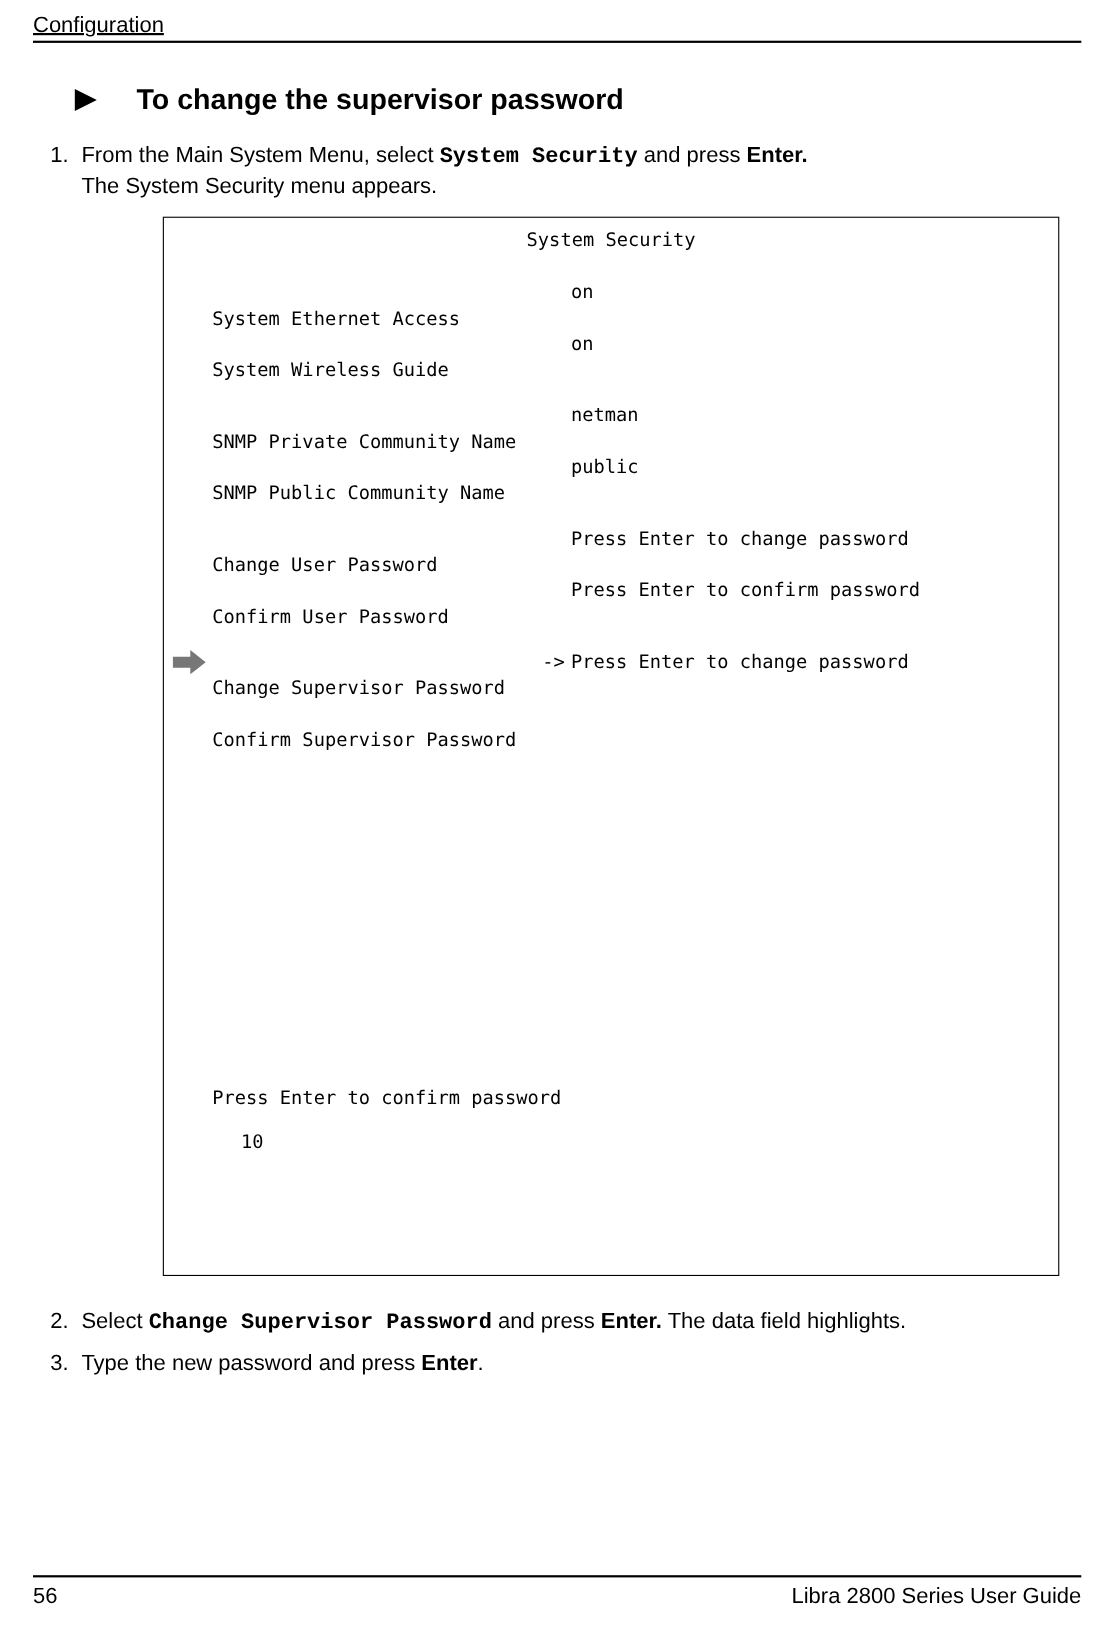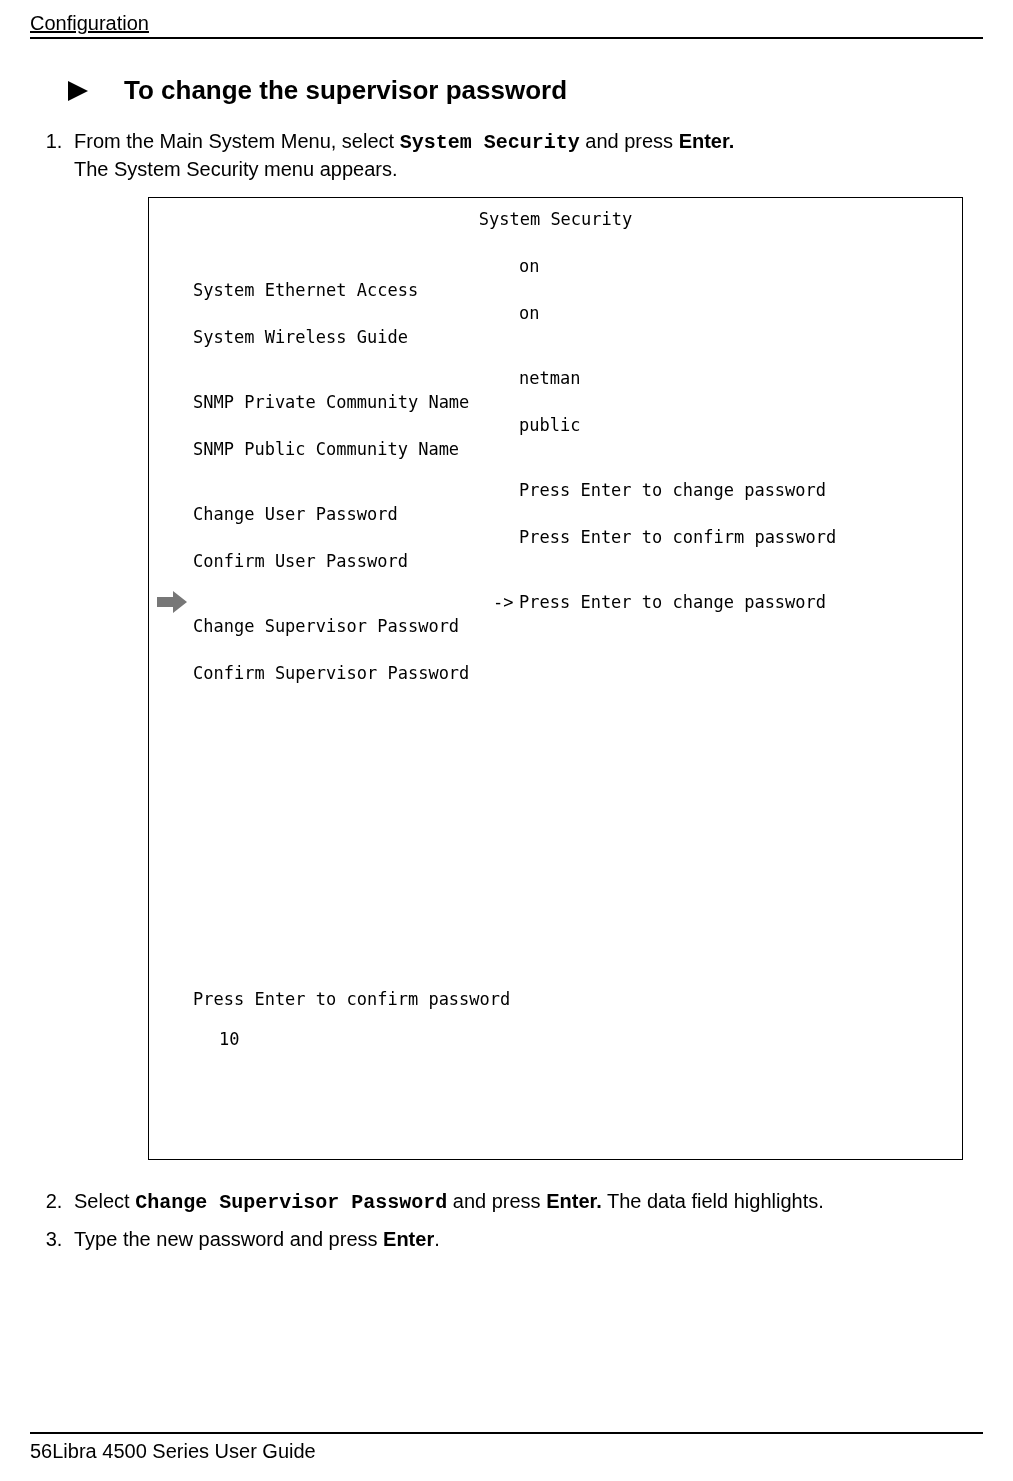--- a/index.html
+++ b/index.html
@@ -98,21 +98,21 @@
     position: absolute;
     left: 30px; right: 30px; bottom: 18px;
   }
   .hr-bot {
     border: none;
     border-top: 2px solid #000;
     margin: 0 0 6px 0;
   }
   .foot-row {
     display: flex;
-    justify-content: flex-start;
+    justify-content: space-between;
     font-size: 20px;
   }
 </style>
 </head>
 <body>
 
 <div class="page">
 
   <div class="running-head">Configuration</div>
   <hr class="hr-top">
@@ -186,17 +186,17 @@
 
     <li>
       <span>Type the new password and press </span><span class="ui">Enter</span><span>.</span>
     </li>
   </ol>
 
   <div class="footer">
     <hr class="hr-bot">
     <div class="foot-row">
       <span>56</span>
-      <span>Libra 4500 Series User Guide</span>
+      <span>Libra 2800 Series User Guide</span>
     </div>
   </div>
 
 </div>
 
 </body></html>

